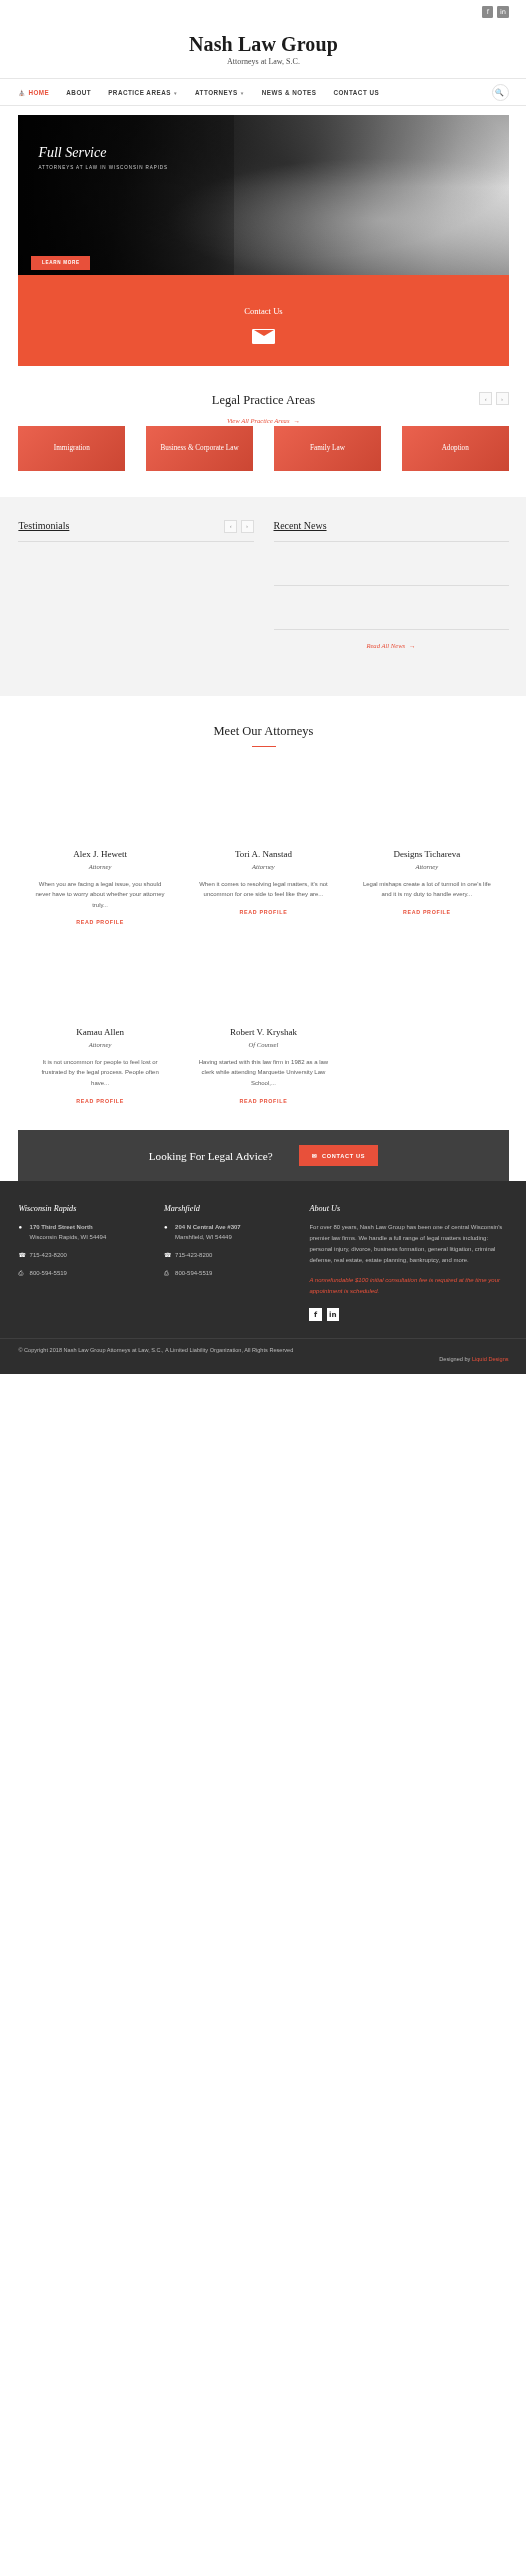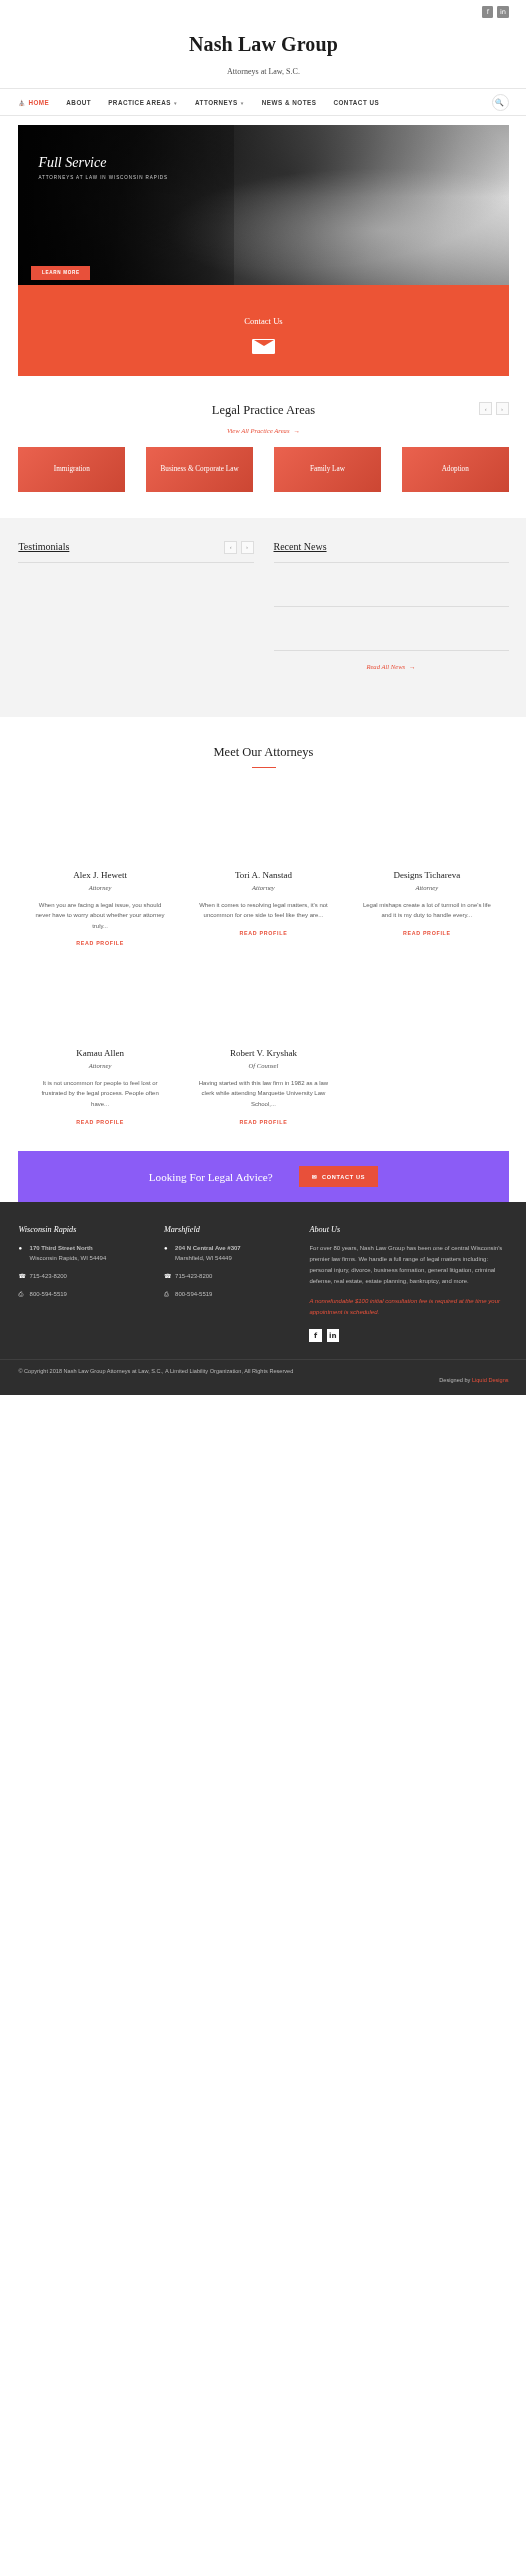--- a/index.html
+++ b/index.html
@@ -40,21 +40,21 @@
     font-family: "Liberation Serif", serif;
     font-size: 20px;
     font-weight: bold;
     color: #1c1c1c;
     letter-spacing: 0.1px;
   }
   .logo-sub {
     font-family: "Liberation Serif", serif;
     font-size: 8px;
     color: #4a4a4a;
-    margin-top: 11px;
+    margin-top: 1px;
   }
 
   
   .nav {
     border-top: 0.7px solid #e6e6e6;
     border-bottom: 0.7px solid #e6e6e6;
     height: 28px;
     display: flex;
     align-items: center;
     padding: 0 18.4px;
@@ -195,21 +195,21 @@
     color: #e8503a;
     font-family: "Liberation Serif", serif;
     font-style: italic;
     font-size: 6.6px;
   }
   .viewall .ar { font-style: normal; margin-left: 4px; }
 
   .cards {
     display: flex;
     gap: 21px;
-    margin-top: 13px;
+    margin-top: 2px;
   }
   .card {
     flex: 1;
     height: 45px;
     background: #e8503a;
     background-image: linear-gradient(135deg, rgba(255,255,255,.10), rgba(0,0,0,.12));
     color: #fff;
     display: flex;
     align-items: center;
     justify-content: center;
@@ -299,21 +299,21 @@
     margin-top: 9.2px;
     color: #e8503a;
     font-size: 5.3px;
     font-weight: bold;
     letter-spacing: 0.7px;
   }
 
   
   .cta {
     margin: 6.6px 18.4px 0 18.4px;
-    background: #8b5cf6;
+    background: #404040;
     height: 51px;
     display: flex;
     align-items: center;
     justify-content: center;
     gap: 26px;
   }
   .cta-text {
     font-family: "Liberation Serif", serif;
     font-size: 11.2px;
     color: #fff;

